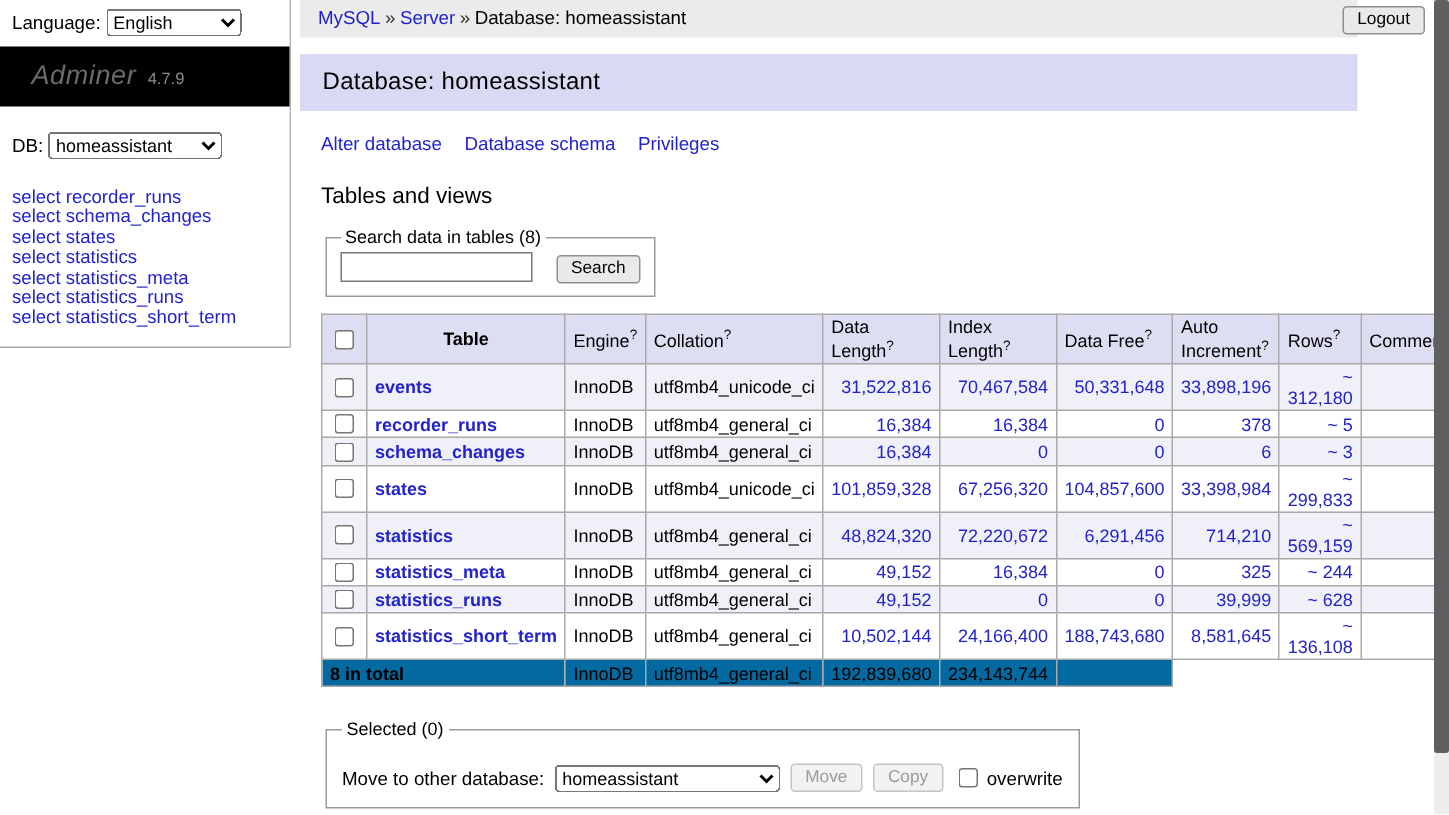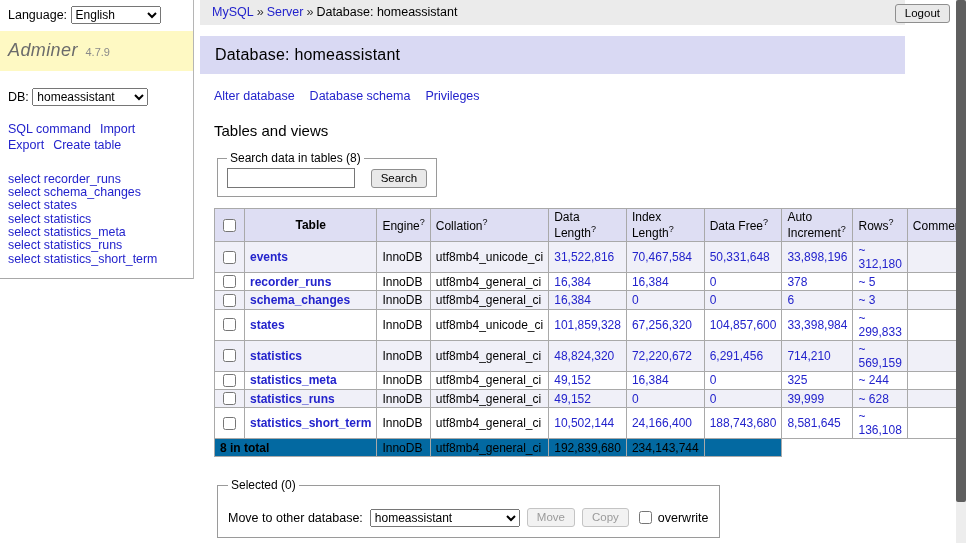--- a/index.html
+++ b/index.html
@@ -9,21 +9,21 @@
     font-size: 13px; color:#000; background:#fff;
   }
   .page { position:relative; width:966px; height:543px; overflow:hidden; background:#fff; }
 
   a { color:#2323cc; text-decoration:none; cursor:pointer; }
 
   
   .sidebar { position:absolute; left:0; top:0; width:194px; border-right:1px solid #b5b5b5; background:#fff; }
   .lang-row { padding:6px 8px 2px; font-size:12.5px; white-space:nowrap; }
   .lang-row select { width:90px; font-size:12px; }
-  .brand { background:#fef9c3; padding:9px 8px 10px; margin-top:5px; }
+  .brand { background:#000000; padding:9px 21px 10px; margin-top:5px; }
   .brand-name { font-style:italic; font-size:18px; color:#6b6b6b; letter-spacing:.4px; }
   .brand-ver { font-size:11px; color:#8a8a8a; margin-left:4px; }
   .db-row { padding:17px 8px 0; font-size:12.5px; white-space:nowrap; }
   .db-row select { width:116px; font-size:12px; }
   .action-links { margin:15px 8px 0; line-height:1.3; font-size:12.5px; }
   .action-links a { margin-right:9px; }
   .table-links { list-style:none; margin:15px 0 0; padding:4px 8px 12px; border-bottom:1px solid #a8a8a8; }
   .table-links li { line-height:1.08; font-size:12.4px; white-space:nowrap; }
 
   
@@ -58,21 +58,21 @@
   .c-check { width:24px; text-align:center; }
   .c-name { width:122px; text-align:left; }
   .c-engine { width:46px; }
   .c-coll { width:104px; }
   .c-dlen { width:72px; }
   .c-ilen { width:76px; }
   .c-free { width:64px; }
   .c-auto { width:80px; }
   .c-rows { width:58px; }
   .c-comm { width:56px; }
-  .tables td.num { text-align:left; }
+  .tables td.num { text-align:right; }
   .tname { font-weight:bold; }
   tr.odd th, tr.odd td { background:#f0f0f8; }
   tr.total td { background:#0369a1; }
   tr.total .tot-name { font-weight:bold; }
   input[type=checkbox] { vertical-align:middle; margin:1px 3px; }
 
   .selected-fs { margin:21px 0 0 3px; padding:6px 10px 10px; }
   .btn-row .btn { margin-right:4px; }
   .move-row { margin-top:10px; font-size:12.5px; display:flex; align-items:center; gap:7px; white-space:nowrap; }
   .move-row select { width:150px; font-size:12px; }
@@ -98,24 +98,20 @@
     <div class="brand">
       <span class="brand-name">Adminer</span>
       <span class="brand-ver">4.7.9</span>
     </div>
     <div class="db-row">
       <span>DB:</span>
       <select>
         <option>homeassistant</option>
       </select>
     </div>
-    <p class="action-links">
-      <a href="#">SQL command</a><a href="#">Import</a><br>
-      <a href="#">Export</a><a href="#">Create table</a>
-    </p>
     <ul class="table-links" id="table-links">
         <li><a href="#">select recorder_runs</a></li>
         <li><a href="#">select schema_changes</a></li>
         <li><a href="#">select states</a></li>
         <li><a href="#">select statistics</a></li>
         <li><a href="#">select statistics_meta</a></li>
         <li><a href="#">select statistics_runs</a></li>
         <li><a href="#">select statistics_short_term</a></li>
       </ul>
   </aside>

